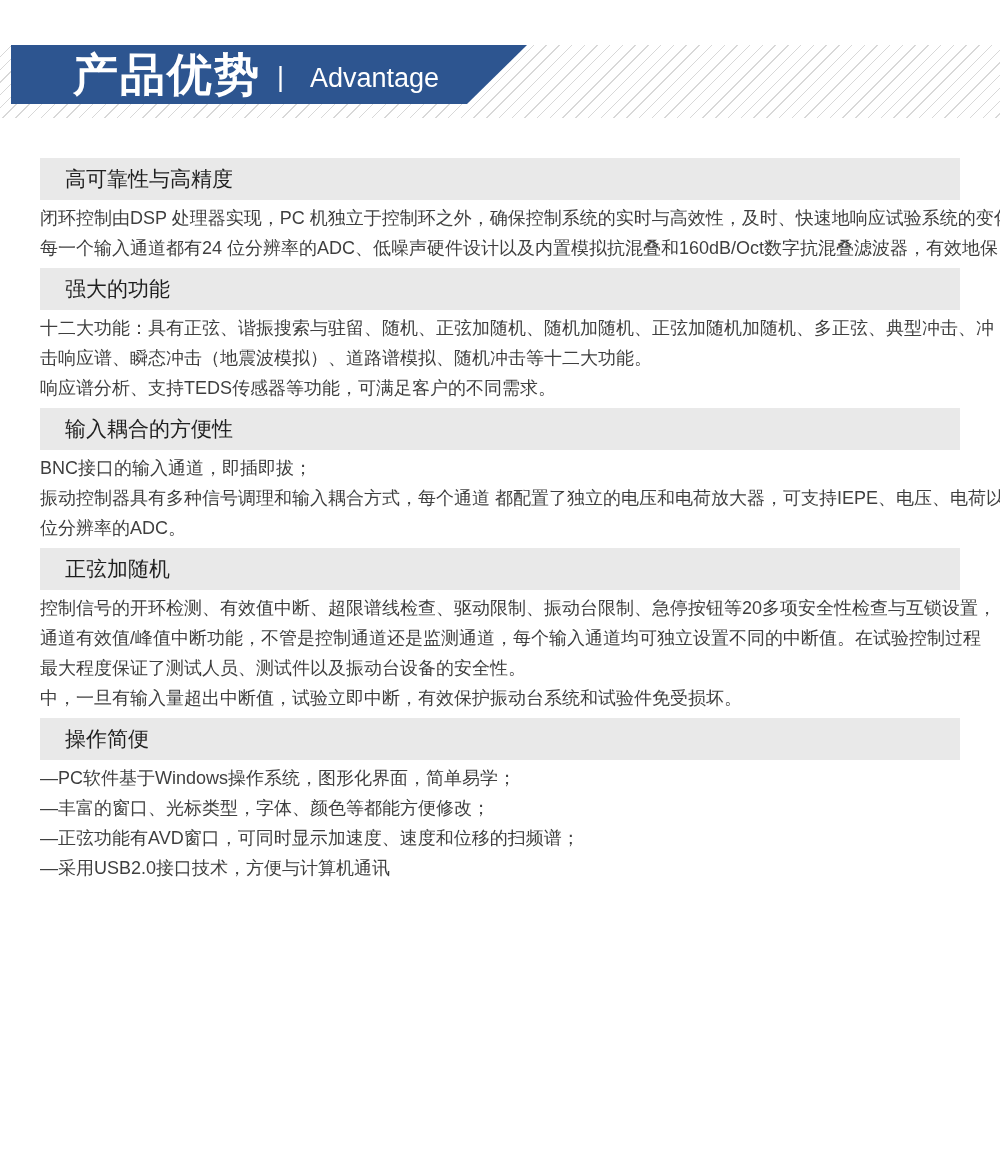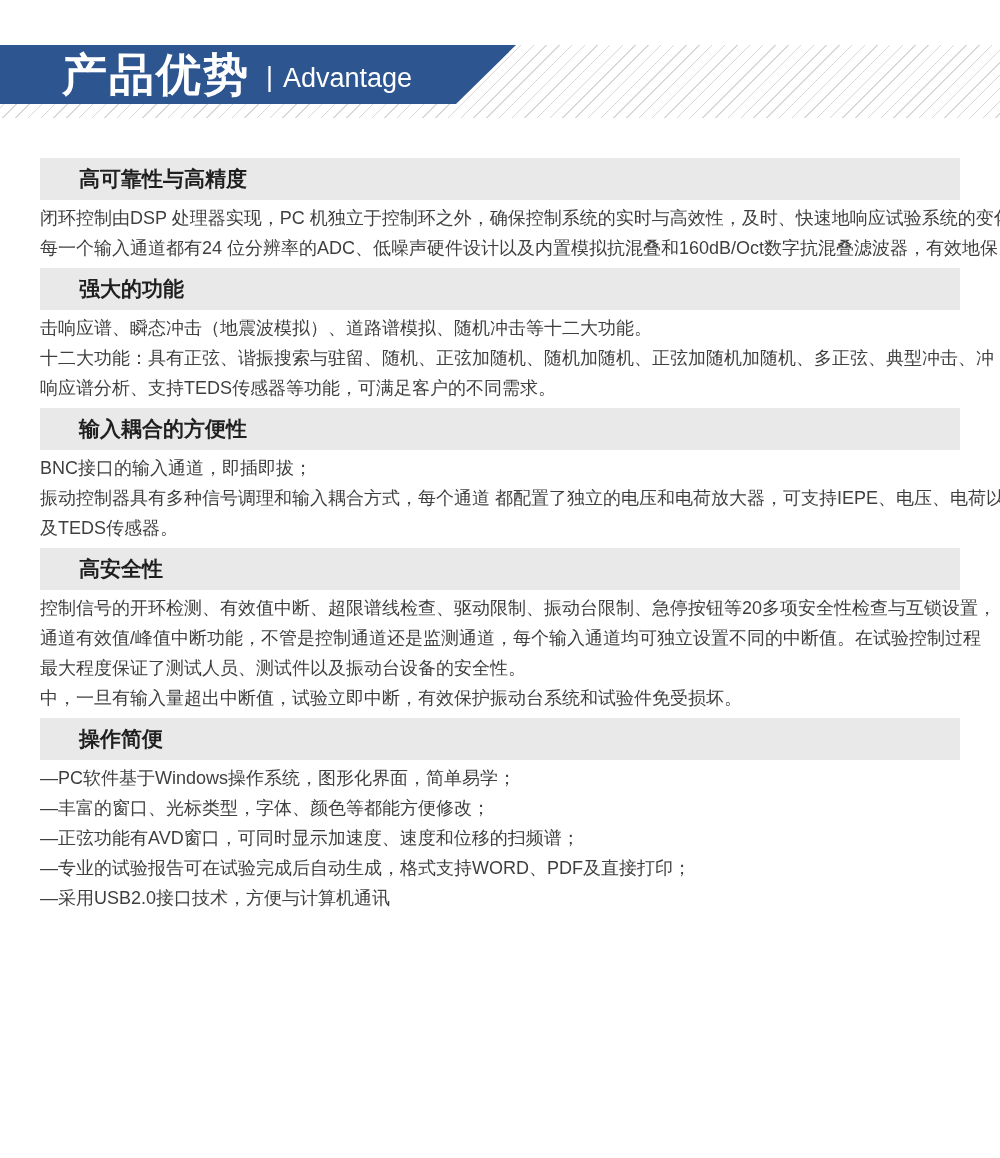--- a/index.html
+++ b/index.html
@@ -22,21 +22,21 @@
       135deg,
       rgba(0,0,0,0) 0px,
       rgba(0,0,0,0) 8px,
       #d8d8d8 8px,
       #d8d8d8 9px
     );
   }
   .banner {
     position: absolute;
     top: 0;
-    left: 0;
+    left: 11px;
     width: 520px;
     height: 59px;
     background: #2d5590;
     clip-path: polygon(0 0, 516px 0, 456px 59px, 0 59px);
     display: flex;
     align-items: center;
     padding-left: 62px;
     box-sizing: border-box;
     color: #ffffff;
   }
@@ -52,34 +52,35 @@
     font-weight: 300;
     margin: 6px 10px 0 16px;
     line-height: 1;
   }
   .banner-en {
     font-size: 27px;
     font-weight: 400;
     margin-top: 8px;
     line-height: 1;
     white-space: nowrap;
+    margin-left: 16px;
   }
   
   .content {
     margin: 40px 40px 0 40px;
     width: 920px;
   }
   .sec-heading {
     height: 42px;
     line-height: 42px;
     background: #e9e9e9;
     font-size: 21px;
-    font-weight: bold;
+    font-weight: normal;
     color: #1f1f1f;
-    padding-left: 39px;
+    padding-left: 25px;
     box-sizing: border-box;
   }
   .para {
     padding: 3px 0 5px 0;
   }
   .para-line {
     font-size: 18px;
     line-height: 30px;
     color: #3f3f3f;
     white-space: nowrap;
@@ -104,51 +105,50 @@
       <div class="sec-heading">高可靠性与高精度</div>
       <div class="para">
         <div class="para-line">闭环控制由DSP 处理器实现，PC 机独立于控制环之外，确保控制系统的实时与高效性，及时、快速地响应试验系统的变化</div>
         <div class="para-line">每一个输入通道都有24 位分辨率的ADC、低噪声硬件设计以及内置模拟抗混叠和160dB/Oct数字抗混叠滤波器，有效地保</div>
       </div>
     </section>
 
     <section>
       <div class="sec-heading">强大的功能</div>
       <div class="para">
+        <div class="para-line">十二大功能：具有正弦、谐振搜索与驻留、随机、正弦加随机、随机加随机、正弦加随机加随机、多正弦、典型冲击、冲</div>
         <div class="para-line">击响应谱、瞬态冲击（地震波模拟）、道路谱模拟、随机冲击等十二大功能。</div>
-        <div class="para-line">十二大功能：具有正弦、谐振搜索与驻留、随机、正弦加随机、随机加随机、正弦加随机加随机、多正弦、典型冲击、冲</div>
         <div class="para-line">响应谱分析、支持TEDS传感器等功能，可满足客户的不同需求。</div>
       </div>
     </section>
 
 
     <section>
       <div class="sec-heading">输入耦合的方便性</div>
       <div class="para">
         <div class="para-line">BNC接口的输入通道，即插即拔；</div>
         <div class="para-line">振动控制器具有多种信号调理和输入耦合方式，每个通道 都配置了独立的电压和电荷放大器，可支持IEPE、电压、电荷以</div>
-        <div class="para-line">及TEDS传感器。</div>
+        <div class="para-line">位分辨率的ADC。</div>
       </div>
     </section>
 
     <section>
-      <div class="sec-heading">高安全性</div>
+      <div class="sec-heading">正弦加随机</div>
       <div class="para">
         <div class="para-line">控制信号的开环检测、有效值中断、超限谱线检查、驱动限制、振动台限制、急停按钮等20多项安全性检查与互锁设置，</div>
         <div class="para-line">通道有效值/峰值中断功能，不管是控制通道还是监测通道，每个输入通道均可独立设置不同的中断值。在试验控制过程</div>
         <div class="para-line">最大程度保证了测试人员、测试件以及振动台设备的安全性。</div>
         <div class="para-line">中，一旦有输入量超出中断值，试验立即中断，有效保护振动台系统和试验件免受损坏。</div>
       </div>
     </section>
 
     <section>
       <div class="sec-heading">操作简便</div>
       <div class="para">
         <div class="para-line">—PC软件基于Windows操作系统，图形化界面，简单易学；</div>
         <div class="para-line">—丰富的窗口、光标类型，字体、颜色等都能方便修改；</div>
         <div class="para-line">—正弦功能有AVD窗口，可同时显示加速度、速度和位移的扫频谱；</div>
-        <div class="para-line">—专业的试验报告可在试验完成后自动生成，格式支持WORD、PDF及直接打印；</div>
         <div class="para-line">—采用USB2.0接口技术，方便与计算机通讯</div>
       </div>
     </section>
 
   </div>
 </div>
 
 </body></html>

